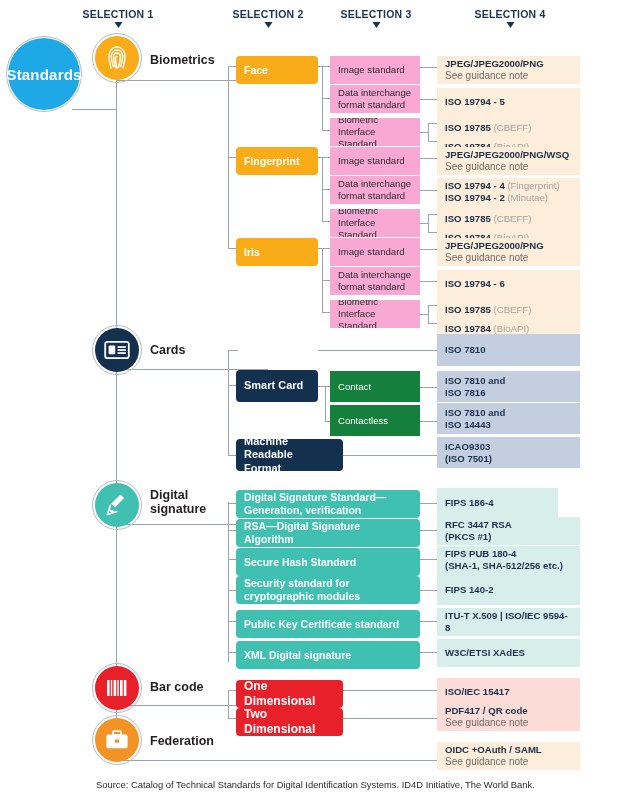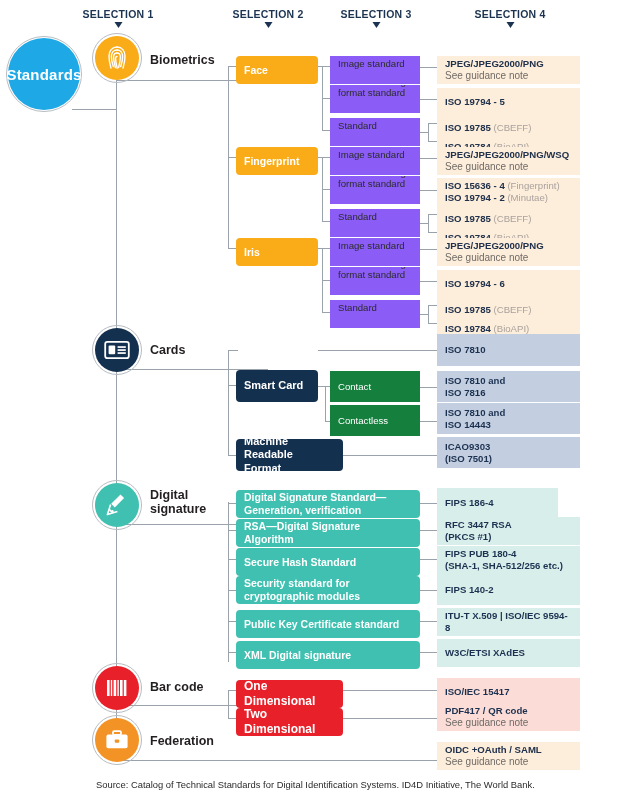--- a/index.html
+++ b/index.html
@@ -81,21 +81,21 @@
     padding: 14px 8px;
     font-size: 9.6px;
     line-height: 1.22;
     overflow: hidden;
   }
   .box.rounded { border-radius: 4px; }
   .box .t { display: block; }
 
   
   .c-amber       { background: #f9ab18; color: #ffffff; font-weight: bold; font-size: 10.5px; }
-  .c-amber-l2    { background: #8b5cf6; color: #2b2b2b; align-items: flex-end; }
+  .c-amber-l2    { background: #f9a8d4; color: #2b2b2b; }
   .c-amber-l3    { background: #fdeddb; color: #20314b; }
   .c-navy        { background: #14304f; color: #ffffff; font-weight: bold; font-size: 11px; }
   .c-navy-mid    { background: #15803d; color: #ffffff; }
   .c-navy-l      { background: #c3cfe0; color: #1c3150; }
   .c-teal        { background: #3fc0b0; color: #ffffff; font-weight: bold; font-size: 10.5px; }
   .c-teal-l      { background: #d8eeea; color: #1c3150; }
   .c-red         { background: #e8202a; color: #ffffff; font-weight: bold; font-size: 12px; justify-content: center; }
   .c-red-l       { background: #fbdcd6; color: #1c3150; }
   .c-orange-l    { background: #fdeddb; color: #20314b; }
 
@@ -286,21 +286,21 @@
   <div class="ln h" style="left:420px; top:190px; width:17px;"></div>
   <div class="ln v" style="left:428px; top:214px; height:18px;"></div>
   <div class="ln h" style="left:420px; top:223px; width:8px;"></div>
   <div class="ln h" style="left:428px; top:214px; width:9px;"></div>
   <div class="ln h" style="left:428px; top:232px; width:9px;"></div>
 
   <div class="box c-amber-l3" style="left:437px; top:147px; width:143px; height:24px;">
     <span class="t" id="bv-1-0-0"><span class="lead">JPEG/JPEG2000/PNG/WSQ</span><span class="sub">See guidance note</span></span>
   </div>
   <div class="box c-amber-l3" style="left:437px; top:178px; width:143px; height:26px;">
-    <span class="t" id="bv-1-1-multi"><span class="lead">ISO 15636 - 4</span> <span class="muted">(Fingerprint)</span><br><span class="lead">ISO 19794 - 2</span> <span class="muted">(Minutae)</span></span>
+    <span class="t" id="bv-1-1-multi"><span class="lead">ISO 19794 - 4</span> <span class="muted">(Fingerprint)</span><br><span class="lead">ISO 19794 - 2</span> <span class="muted">(Minutae)</span></span>
   </div>
   <div class="box c-amber-l3" style="left:437px; top:205px; width:143px; height:17px;">
     <span class="t" id="bv-1-2-0"><span class="lead">ISO 19785</span> <span class="muted">(CBEFF)</span></span>
   </div>
   <div class="box c-amber-l3" style="left:437px; top:224px; width:143px; height:17px;">
     <span class="t" id="bv-1-2-1"><span class="lead">ISO 19784</span> <span class="muted">(BioAPI)</span></span>
   </div>
 
   <div class="box rounded c-amber" style="left:236px; top:238px; width:82px; height:22px;">
     <span class="t">Iris</span>

